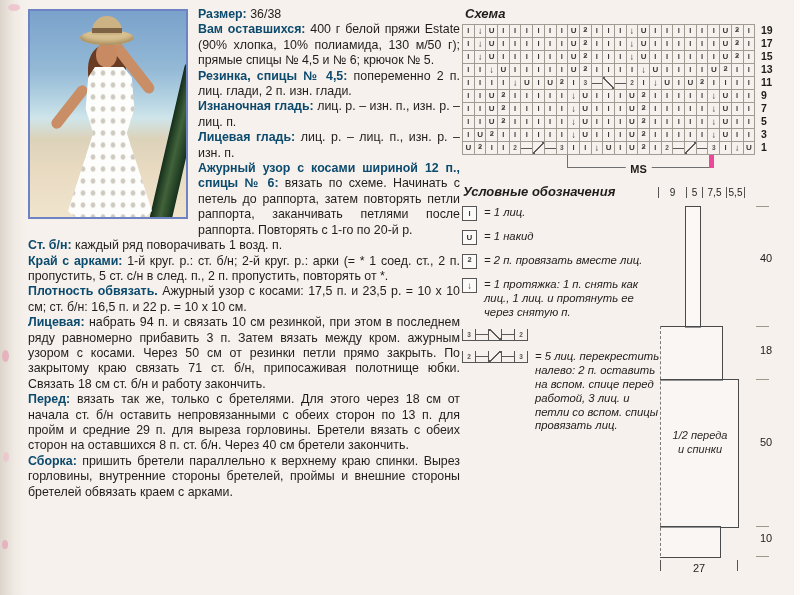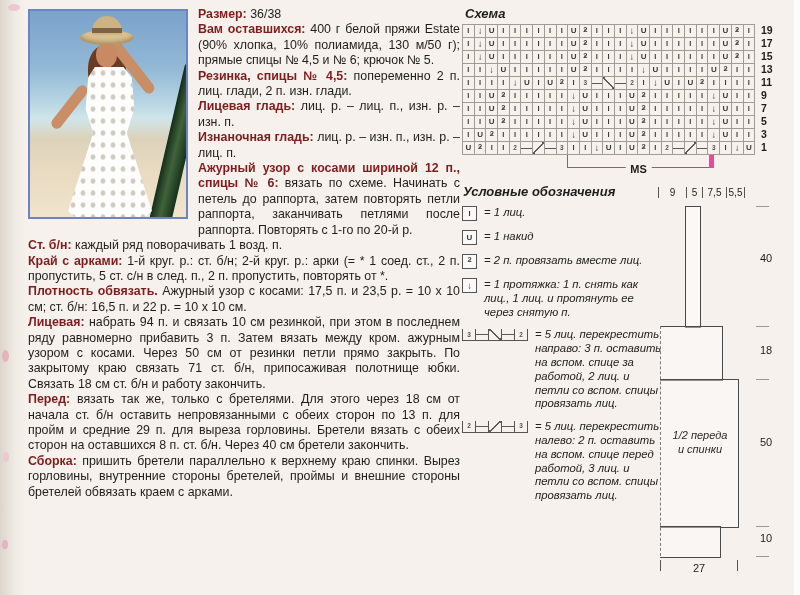--- a/index.html
+++ b/index.html
@@ -15,21 +15,21 @@
   .page-right{position:absolute;right:0;top:0;width:6px;height:595px;background:#fdfcfb;}
   .artifact{position:absolute;border-radius:50%;opacity:.8;}
   .a1{left:8px;top:4px;width:12px;height:7px;background:#eebfcb;}
   .a2{left:2px;top:350px;width:7px;height:12px;background:#e5a9b8;}
   .a3{left:3px;top:452px;width:6px;height:10px;background:#ecc3cd;}
   .a4{left:2px;top:540px;width:6px;height:9px;background:#e5a9b8;}
 
   
   .article{position:absolute;left:28px;top:7px;width:432px;font-size:12.4px;line-height:15.4px;text-align:justify;}
   .article p{margin:0;}
-  .article b{color:#7f1d1d;}
+  .article b{color:#0c4a6e;}
   
   .photo{float:left;width:156px;height:206px;border:2px solid var(--c-photo_frame,#6d83c4);
     margin:2px 10px 6px 0;position:relative;overflow:hidden;background:#bcd4e2;}
   .ph-sky{position:absolute;inset:0;
     background:linear-gradient(#7aa2cb 0%,#93b9d6 28%,#b7d5e3 44%,#cfe5ea 52%,#dcd2ba 62%,#e9dbc2 78%,#f0e4cd 100%);}
   .ph-pole{position:absolute;right:-2px;bottom:-16px;width:22px;height:170px;
     background:linear-gradient(90deg,#142d1a,#41633a 45%,#16311c);transform:rotate(13deg);border-radius:4px;}
   .ph-hair{position:absolute;left:58px;top:34px;width:38px;height:52px;background:#6a3c24;border-radius:45%;}
   .ph-hat-brim{position:absolute;left:50px;top:19px;width:54px;height:15px;background:#d8c091;border-radius:50%;box-shadow:inset 0 -3px 4px #a98d5e;}
   .ph-hat-crown{position:absolute;left:62px;top:5px;width:30px;height:19px;background:#cdb383;border-radius:15px 15px 2px 2px;}
@@ -123,22 +123,22 @@
     <div class="ph-dress"></div>
     <div class="ph-face"></div>
     <div class="ph-hat-brim"></div>
     <div class="ph-hat-crown"></div>
     <div class="ph-hat-band"></div>
   </div>
 
 <p><b>Размер:</b> 36/38</p>
     <p><b>Вам оставшихся:</b> 400 г белой пряжи Estate (90% хлопка, 10% полиамида, 130 м/50 г); прямые спицы № 4,5 и № 6; крючок № 5.</p>
     <p><b>Резинка, спицы № 4,5:</b> попеременно 2 п. лиц. глади, 2 п. изн. глади.</p>
+    <p><b>Изнаночная гладь:</b> лиц. р. – изн. п., изн. р. – лиц. п.</p>
     <p><b>Лицевая гладь:</b> лиц. р. – лиц. п., изн. р. – изн. п.</p>
-    <p><b>Изнаночная гладь:</b> лиц. р. – изн. п., изн. р. – лиц. п.</p>
     <p><b>Ажурный узор с косами шириной 12 п., спицы № 6:</b> вязать по схеме. Начинать с петель до раппорта, затем повторять петли раппорта, заканчивать петлями после раппорта. Повторять с 1-го по 20-й р.</p>
     <p><b>Ст. б/н:</b> каждый ряд поворачивать 1 возд. п.</p>
     <p><b>Край с арками:</b> 1-й круг. р.: ст. б/н; 2-й круг. р.: арки (= * 1 соед. ст., 2 п. пропустить, 5 ст. с/н в след. п., 2 п. пропустить, повторять от *.</p>
     <p><b>Плотность обвязать.</b> Ажурный узор с косами: 17,5 п. и 23,5 р. = 10 x 10 см; ст. б/н: 16,5 п. и 22 р. = 10 x 10 см.</p>
     <p><b>Лицевая:</b> набрать 94 п. и связать 10 см резинкой, при этом в последнем ряду равномерно прибавить 3 п. Затем вязать между кром. ажурным узором с косами. Через 50 см от резинки петли прямо закрыть. По закрытому краю связать 71 ст. б/н, припосаживая полотнище юбки. Связать 18 см ст. б/н и работу закончить.</p>
     <p><b>Перед:</b> вязать так же, только с бретелями. Для этого через 18 см от начала ст. б/н оставить непровязанными с обеих сторон по 13 п. для пройм и средние 29 п. для выреза горловины. Бретели вязать с обеих сторон на оставшихся 8 п. ст. б/н. Через 40 см бретели закончить.</p>
     <p><b>Сборка:</b> пришить бретели параллельно к верхнему краю спинки. Вырез горловины, внутренние стороны бретелей, проймы и внешние стороны бретелей обвязать краем с арками.</p>
   </div>
 
 <div class="schema-title">Схема</div>
@@ -947,21 +947,20 @@
         <div class="cell n3">
           <span>3</span>
         </div>
         <div class="cell cm"></div>
         <div class="cell cx"></div>
         <div class="cell cm"></div>
         <div class="cell n2">
           <span>2</span>
         </div>
       </div>
-      <div class="legend-text">= 5 лиц. перекрестить направо: 3 п. оставить на вспом. спице за работой, 2 лиц. и петли со вспом. спицы провязать лиц.</div>
     </div>
     <div class="legend-item">
       <div class="cable-strip">
         <div class="cell n2">
           <span>2</span>
         </div>
         <div class="cell cm"></div>
         <div class="cell cz"></div>
         <div class="cell cm"></div>
         <div class="cell n3">

